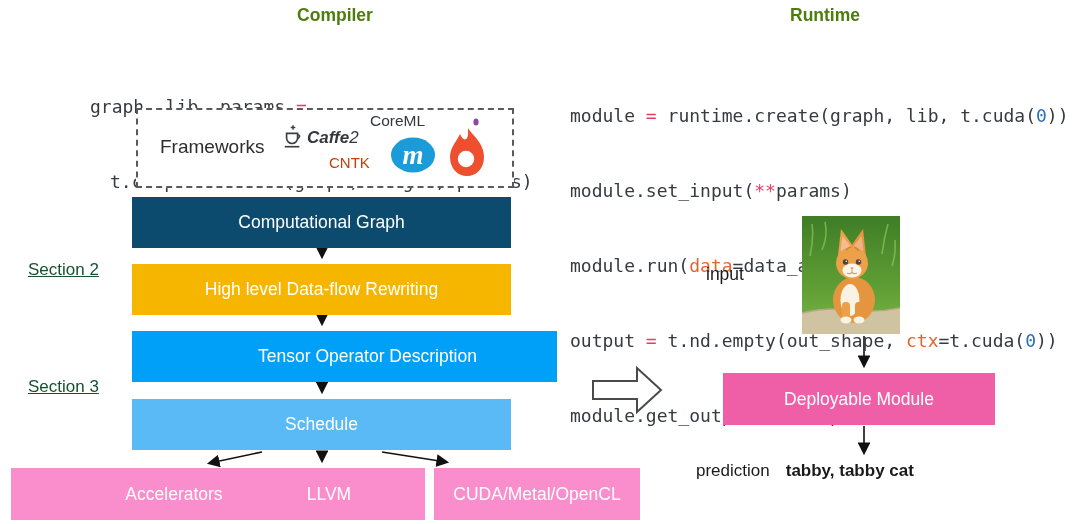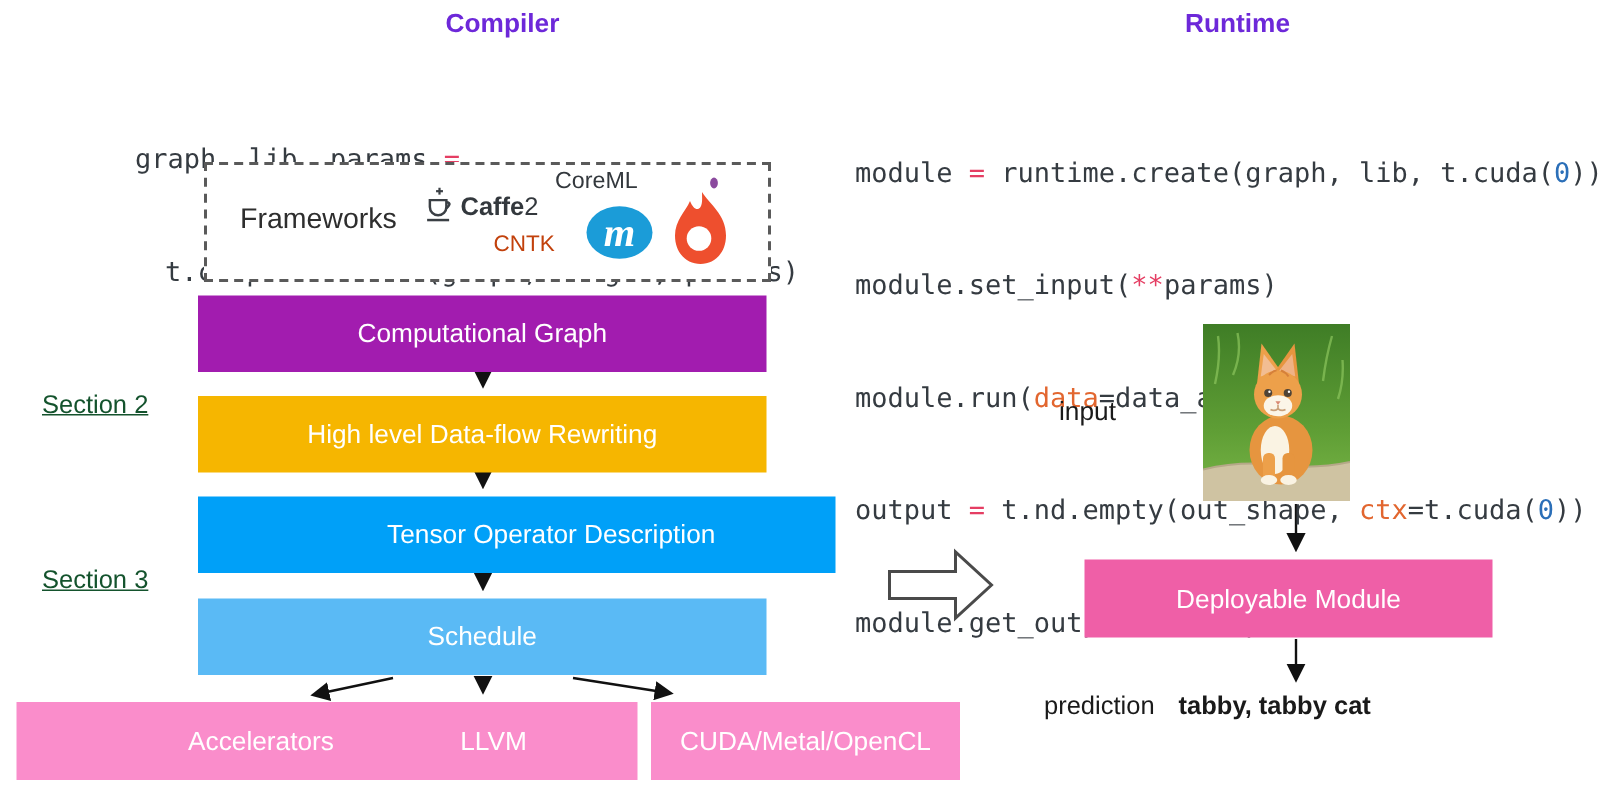--- a/index.html
+++ b/index.html
@@ -1,36 +1,36 @@
 <!DOCTYPE html>
 <html><head>
 <meta charset="utf-8">
 <style>
   html,body{margin:0;padding:0;background:#fff;}
   .canvas{position:relative;width:1080px;height:524px;background:#fff;overflow:hidden;
           font-family:"Liberation Sans",sans-serif;color:#1a1a1a;}
   .overlay{position:absolute;left:0;top:0;width:1080px;height:524px;pointer-events:none;}
 
-  .title{position:absolute;top:5px;font-size:17.5px;font-weight:bold;text-align:center;color:#6d28d9;}
+  .title{position:absolute;top:5px;font-size:17.5px;font-weight:bold;text-align:center;color:#4d7c0f;}
   .compiler-title{left:260px;width:150px;}
   .runtime-title{left:750px;width:150px;}
 
   .code{position:absolute;font-family:"DejaVu Sans Mono","Liberation Mono",monospace;
         font-size:18px;line-height:25px;color:#353b41;white-space:pre;}
   .code-left{left:90px;top:44px;}
   .code-right{left:570px;top:53px;}
   .indent{padding-left:20px;}
   .tk-r{color:#e53e63;}
   .tk-o{color:#e2662f;}
   .tk-b{color:#2b6fb8;}
 
   .frameworks-box{position:absolute;left:136px;top:108px;width:374px;height:76px;
                   border:2px dashed #5a5a5a;background:#fff;}
   .fw-label{position:absolute;left:22px;top:26px;font-size:19px;color:#2e2e2e;}
-  .caffe2-group{position:absolute;left:144px;top:14px;display:flex;align-items:center;}
+  .caffe2-group{position:absolute;left:144px;top:14px;display:flex;align-items:center;font-style:italic;}
   .caffe2-text{font-size:17px;color:#33383d;margin-left:3px;}
   .caffe2-text b{font-weight:bold;}
   .coreml-label{position:absolute;left:232px;top:2px;font-size:15.5px;color:#33383d;}
   .cntk-label{position:absolute;left:191px;top:44px;font-size:15px;color:#c2410c;}
   .mxnet-wrap{position:absolute;left:252px;top:26px;}
   .flame-wrap{position:absolute;left:307px;top:6px;}
 
   .stage{position:absolute;left:132px;width:379px;height:51px;display:flex;
          align-items:center;justify-content:center;color:#fff;font-size:17.5px;}
   .stage0{top:197px;} .stage1{top:264px;} .stage2{top:331px;padding-left:46px;} .stage3{top:399px;}
@@ -109,21 +109,21 @@
 
     <div class="flame-wrap">
       <svg width="44" height="62" viewBox="0 0 44 62">
         <ellipse cx="31" cy="6" rx="2.6" ry="3.6" fill="#8b4a9e"></ellipse>
         <path d="M23,12 C28,20 39,27 39,41 C39,53 31,60 22,60 C13,60 5,53 5,41 C5,31 12,25 15,18 C17,23 20,25 22,22 C23.5,19.5 23,16 23,12 Z" fill="#ee4f2e"></path>
         <circle cx="21" cy="43" r="8.2" fill="#fff"></circle>
       </svg>
     </div>
   </div>
 
-  <div class="stage stage0" style="background-color: #a21caf; text-align: center;">
+  <div class="stage stage0" style="background-color: #0c4a6e; text-align: center;">
     <span>Computational Graph</span>
   </div>
   <div class="stage stage1" style="background-color: rgb(246, 182, 0);">
     <span>High level Data-flow Rewriting</span>
   </div>
   <div class="stage stage2" style="background-color: rgb(0, 160, 248);">
     <span>Tensor Operator Description</span>
   </div>
   <div class="stage stage3" style="background-color: rgb(90, 186, 245);">
     <span>Schedule</span>

